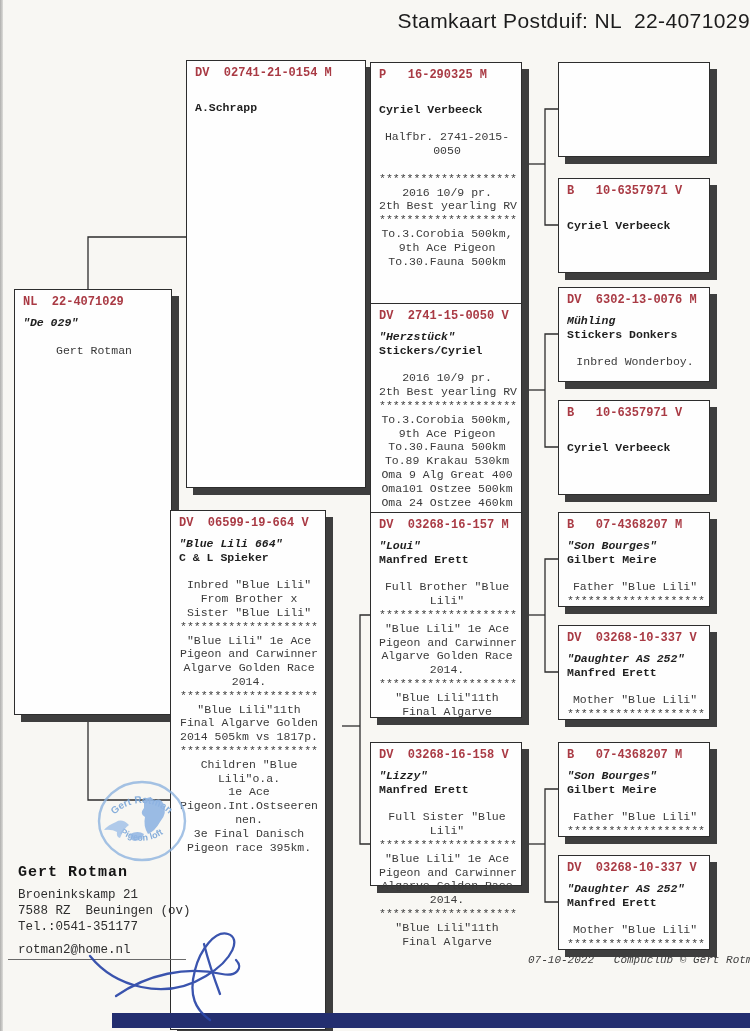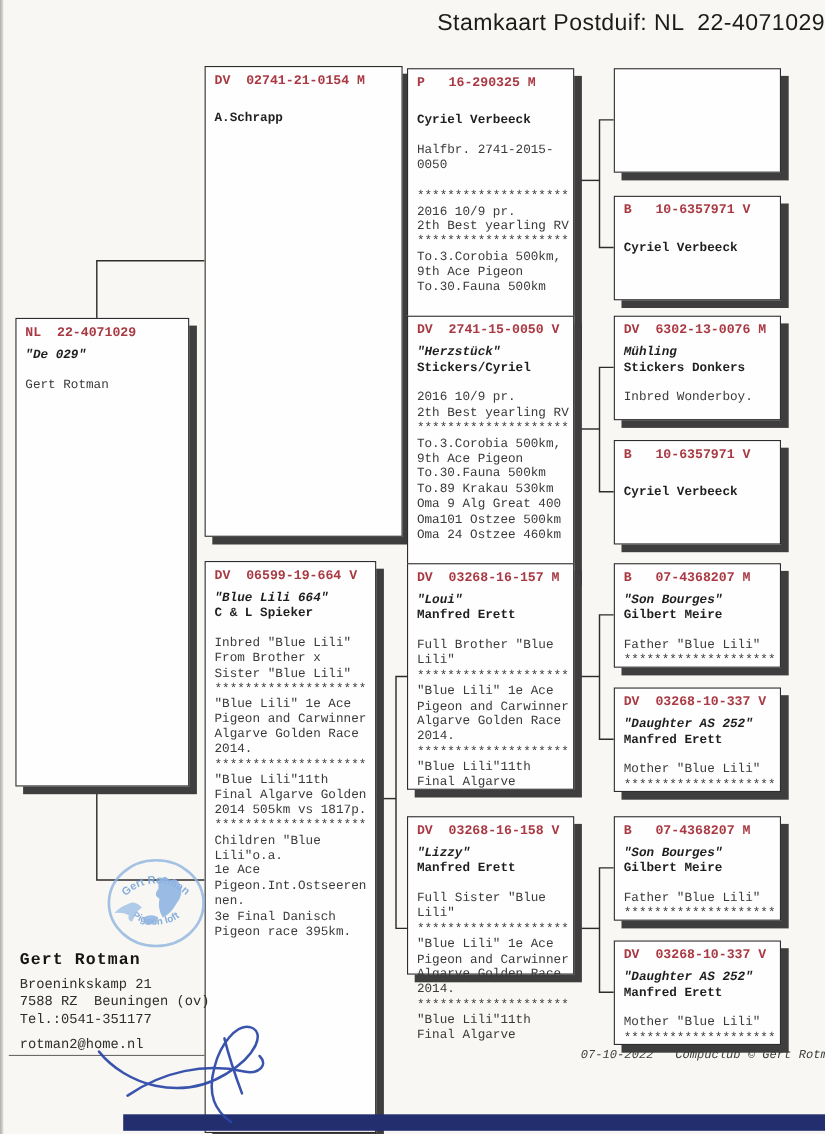--- a/index.html
+++ b/index.html
@@ -10,21 +10,21 @@
   .title{position:absolute;top:9px;left:0;width:100%;text-align:right;
         font-family:"Liberation Sans",sans-serif;font-size:21px;font-weight:500;
         color:#1c1c1c;white-space:pre;letter-spacing:.4px;}
   .pbox{position:absolute;box-sizing:border-box;background:#fefefe;
         border:1px solid #2d2d2d;box-shadow:7px 7px 0 #3e3e3e;
         padding:6px 6px 0 8px;font-size:11.5px;line-height:13.8px;color:#333;}
   .ring{color:#a93a44;font-weight:bold;white-space:pre;font-size:12px;
         min-height:14px;margin-bottom:6px;}
   .pname{font-weight:bold;font-style:italic;white-space:pre;min-height:13.8px;color:#1f1f1f;}
   .breeder{font-weight:bold;white-space:pre;min-height:13.8px;color:#1f1f1f;}
-  .pbody{white-space:pre;color:#3a3a3a;}
+  .pbody{white-space:pre;color:#3a3a3a;text-align:center;}
   .corner-mark{position:absolute;left:175px;top:292px;color:#fdfdfd;font-size:10px;z-index:5;}
   .lines-svg{position:absolute;left:0;top:0;width:750px;height:1031px;pointer-events:none;}
   .owner-name{position:absolute;left:18px;top:864px;font-size:15px;font-weight:bold;color:#151515;letter-spacing:1px;}
   .owner-line{position:absolute;left:18px;font-size:12.5px;color:#2e2e2e;white-space:pre;}
   .email-rule{position:absolute;left:8px;top:959px;width:178px;height:1px;background:#6a6a6a;}
   .footer{position:absolute;left:528px;top:954px;font-style:italic;font-size:11px;
         color:#3e3e3e;white-space:pre;}
   .bottom-strip{position:absolute;left:112px;right:0;top:1013px;height:15px;background:#232e6f;}
   .stamp-svg{position:absolute;left:96px;top:778px;}
   .signature-svg{position:absolute;left:86px;top:916px;z-index:6;}
@@ -63,21 +63,21 @@
   </div>
   <div class="corner-mark">*</div>
 
   <div class="pbox" style="left:186px;top:60px;width:180px;height:428px">
     <div class="ring">DV  02741-21-0154 M</div>
     <div class="pname"></div>
     <div class="breeder">A.Schrapp</div>
     <div class="pbody"></div>
   </div>
 
-  <div class="pbox" style="left:186px;top:510px;width:156px;height:520px">
+  <div class="pbox" style="left:170px;top:510px;width:156px;height:520px">
     <div class="ring">DV  06599-19-664 V</div>
     <div class="pname">"Blue Lili 664"</div>
     <div class="breeder">C &amp; L Spieker</div>
     <div class="pbody">
 Inbred "Blue Lili"
 From Brother x
 Sister "Blue Lili"
 ********************
 "Blue Lili" 1e Ace
 Pigeon and Carwinner
@@ -107,21 +107,21 @@
 
 ********************
 2016 10/9 pr.
 2th Best yearling RV
 ********************
 To.3.Corobia 500km,
 9th Ace Pigeon
 To.30.Fauna 500km</div>
   </div>
 
-  <div class="pbox" style="left:370px;top:287px;width:152px;height:238px">
+  <div class="pbox" style="left:370px;top:303px;width:152px;height:238px">
     <div class="ring">DV  2741-15-0050 V</div>
     <div class="pname">"Herzstück"</div>
     <div class="breeder">Stickers/Cyriel</div>
     <div class="pbody">
 2016 10/9 pr.
 2th Best yearling RV
 ********************
 To.3.Corobia 500km,
 9th Ace Pigeon
 To.30.Fauna 500km

